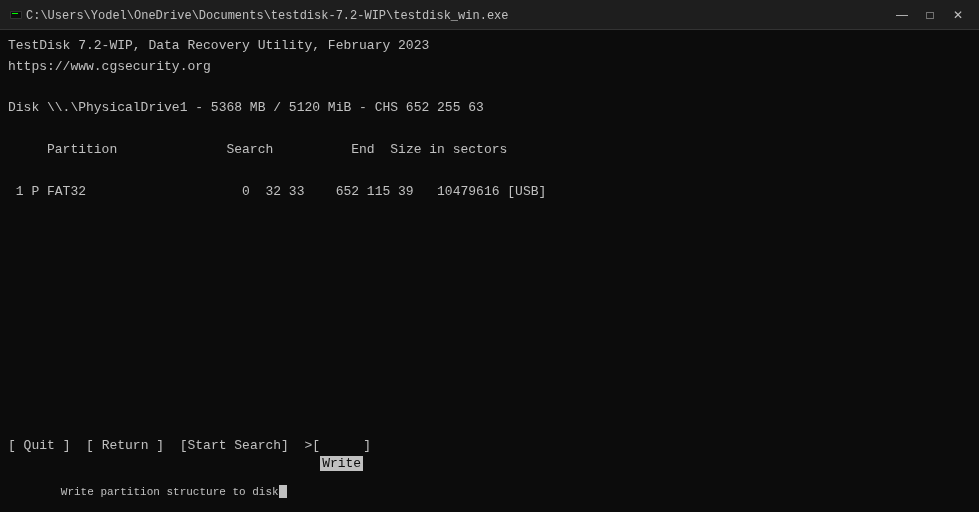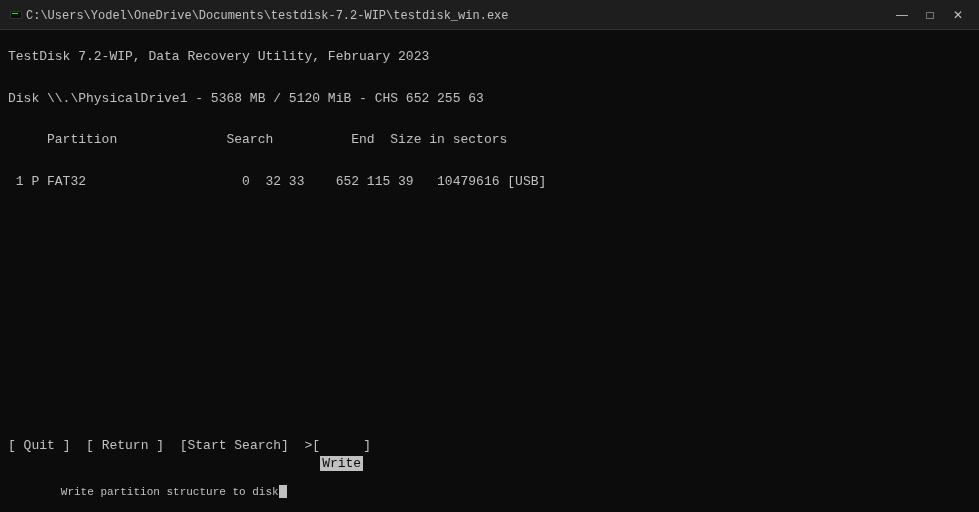--- a/index.html
+++ b/index.html
@@ -69,21 +69,20 @@
 
     .terminal {
       flex: 1;
       background: #0c0c0c;
       color: #c0c0c0;
       padding: 6px 8px;
       font-family: 'Courier New', Courier, monospace;
       font-size: 13px;
       line-height: 1.5;
       overflow: hidden;
-      margin-top: 11px;
     }
 
     .line {
       white-space: pre;
       line-height: 1.6;
     }
 
     .blank {
       height: 1.6em;
     }
@@ -145,20 +144,21 @@
     </div>
     <div class="title-bar-controls">
       <button class="title-btn">—</button>
       <button class="title-btn">□</button>
       <button class="title-btn close">✕</button>
     </div>
   </div>
 
   <div class="terminal">
     <div class="line">TestDisk 7.2-WIP, Data Recovery Utility, February 2023</div>
+    <div class="line">https://www.cgsecurity.org</div>
     <div class="blank"></div>
     <div class="line">Disk \\.\PhysicalDrive1 - 5368 MB / 5120 MiB - CHS 652 255 63</div>
     <div class="blank"></div>
     <div class="line"><span>     Partition</span><span>              Search</span><span>          End</span><span>  Size in sectors</span></div>
     <div class="blank"></div>
     <div class="line"> 1 P FAT32                    0  32 33    652 115 39   10479616 [USB]</div>
   </div>
 
   <div class="bottom-bar">
     <div class="menu-line">

